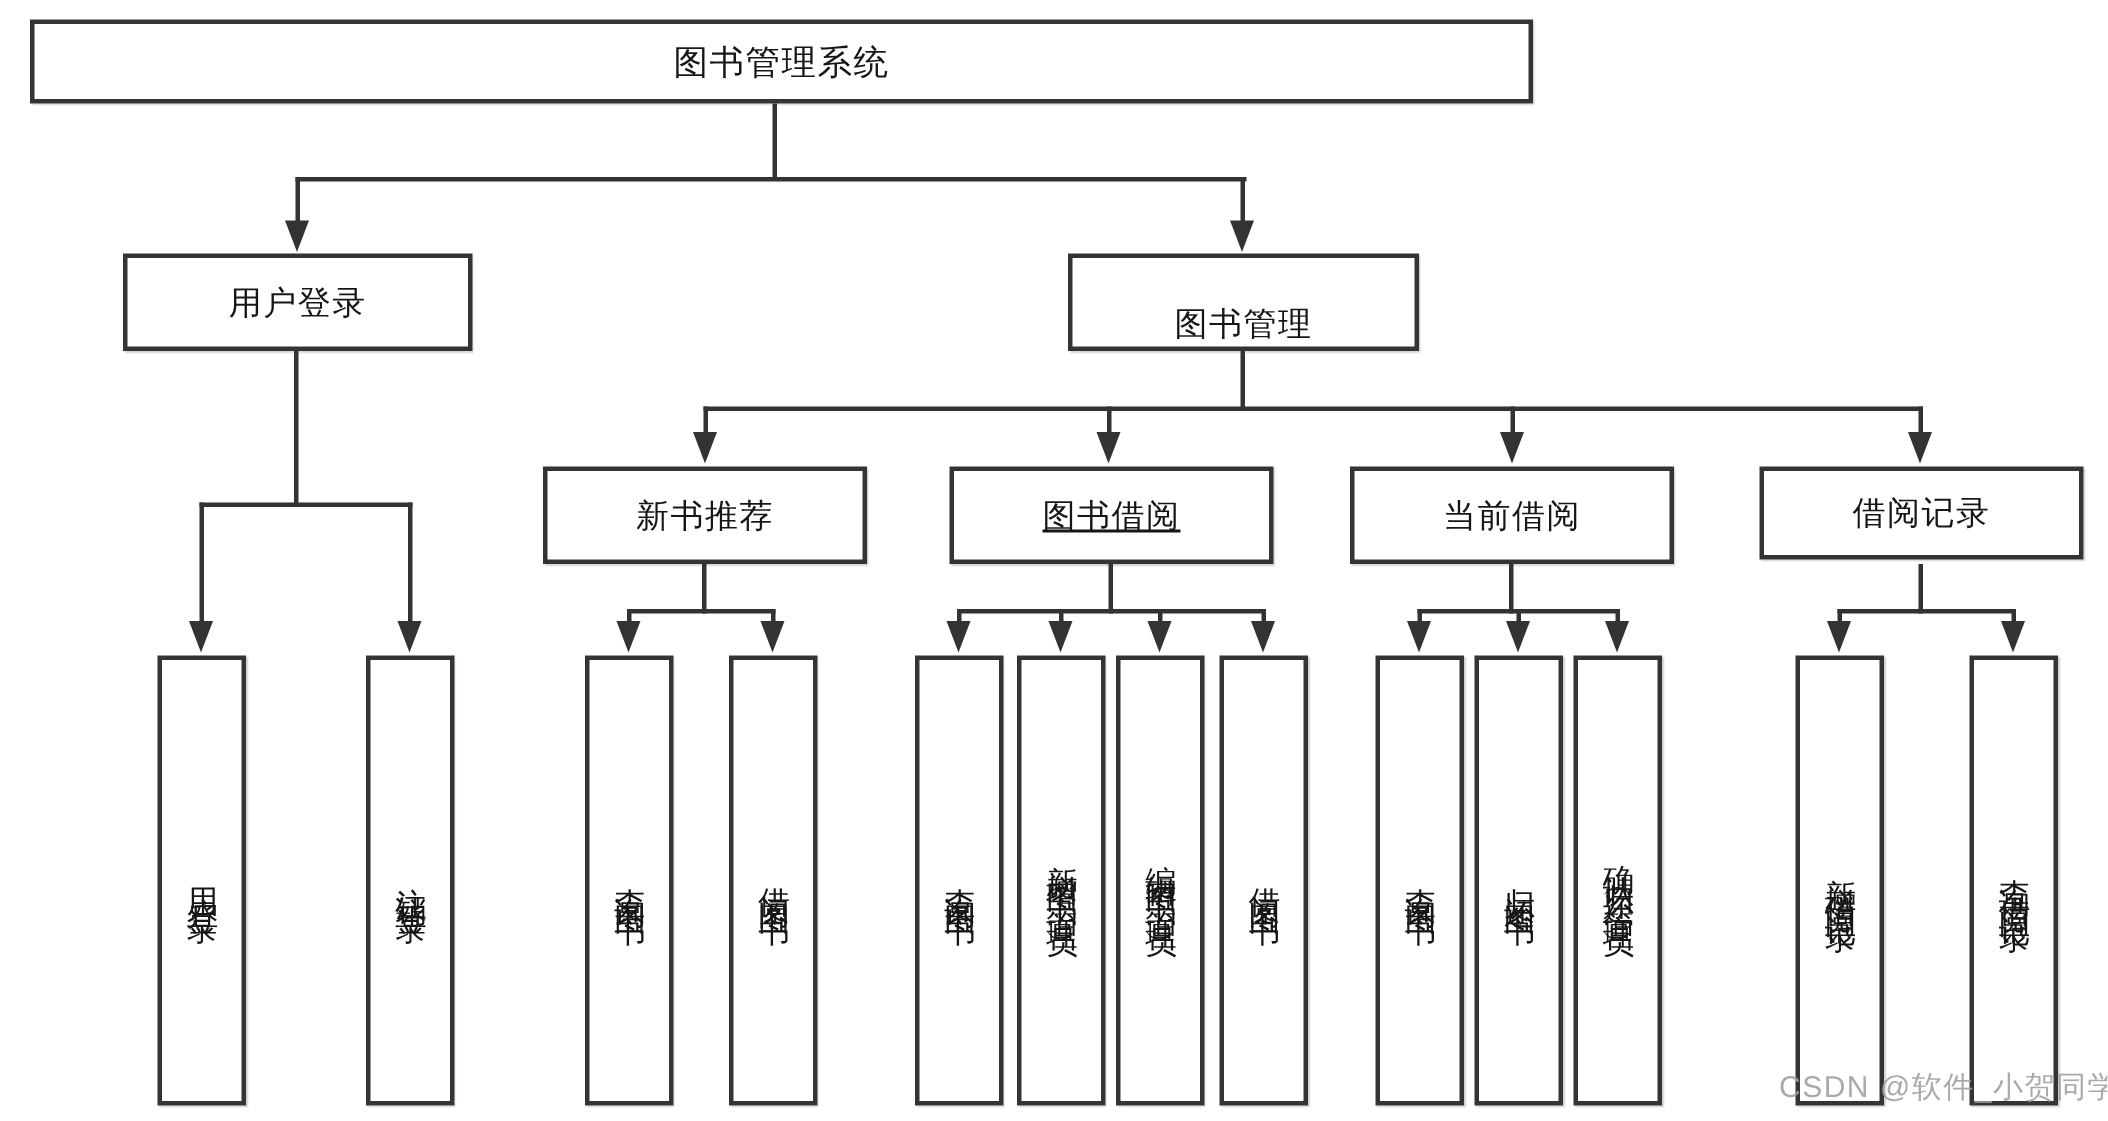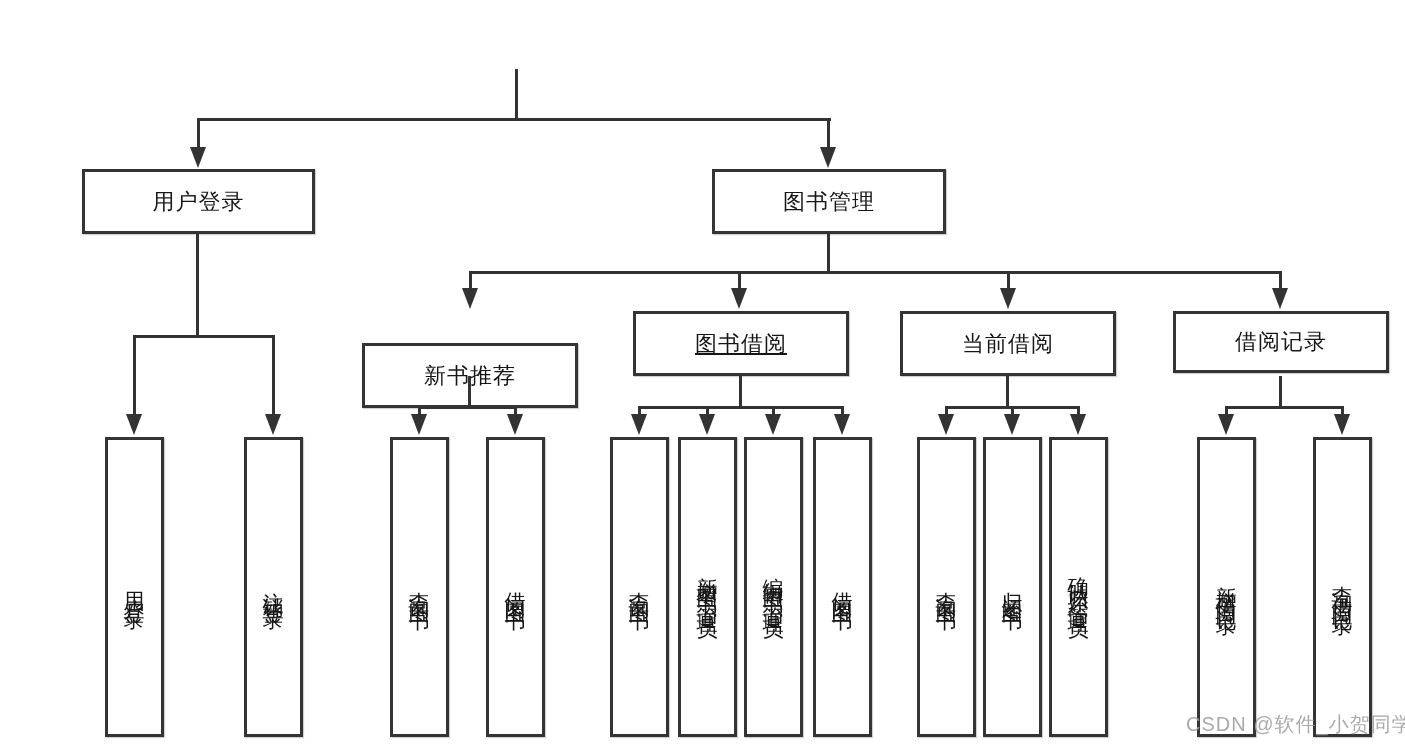--- a/index.html
+++ b/index.html
@@ -51,29 +51,32 @@
     color: rgba(158,158,158,0.88);
     white-space: nowrap;
     letter-spacing: 1px;
   }
 </style>
 </head>
 <body>
 
 <div class="canvas">
 
+  <div class="box root" style="left:20px; top:13px; width:1002px; height:56px;">
+    <span>图书管理系统</span>
+  </div>
 
   <div class="box" style="left:82px; top:169px; width:233px; height:65px;">
     <span>用户登录</span>
   </div>
-  <div class="box" style="left:712px; top:169px; width:234px; height:65px;">
+  <div class="box" style="left:712px; top:169px; width:234px; height:65px;align-items:flex-end;">
     <span>图书管理</span>
   </div>
 
-  <div class="box" style="left:362px; top:311px; width:216px; height:65px;margin-top:32px;">
+  <div class="box" style="left:362px; top:311px; width:216px; height:65px;">
     <span>新书推荐</span>
   </div>
   <div class="box" style="left:633px; top:311px; width:216px; height:65px;text-decoration:underline;">
     <span>图书借阅</span>
   </div>
   <div class="box" style="left:900px; top:311px; width:216px; height:65px;">
     <span>当前借阅</span>
   </div>
   <div class="box" style="left:1173px; top:311px; width:216px; height:62px;">
     <span>借阅记录</span>

